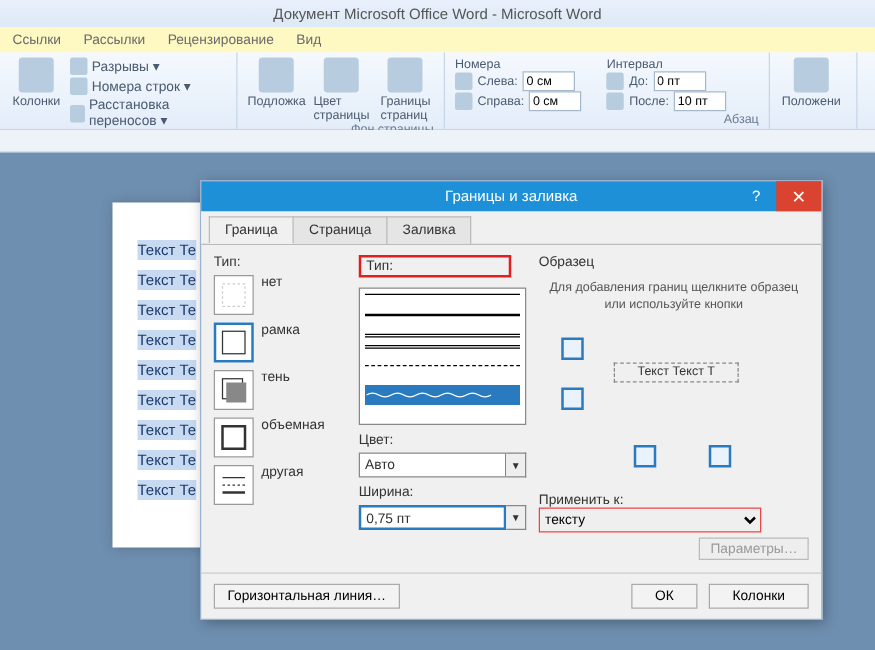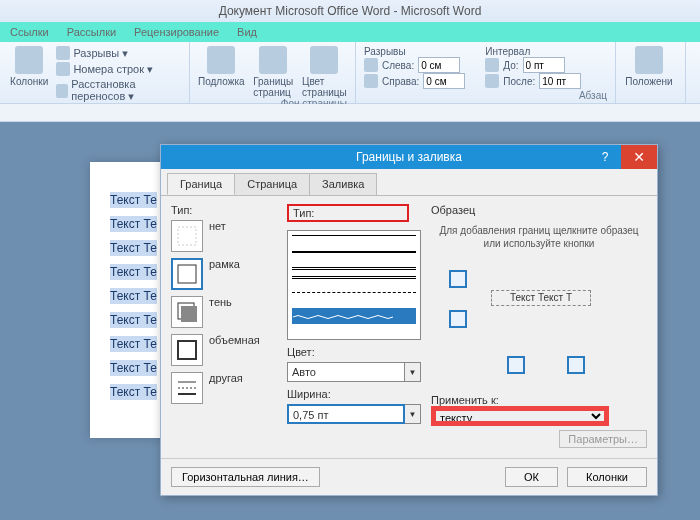--- a/index.html
+++ b/index.html
@@ -1,18 +1,18 @@
 <!DOCTYPE html>
 <html><head>
 <meta charset="utf-8">
 <style>
   * { box-sizing: border-box; margin: 0; padding: 0; }
   body { font-family: "Segoe UI", Tahoma, sans-serif; font-size: 11px; color: #333; background: #fff; width: 700px; height: 520px; overflow: hidden; position: relative; }
   .titlebar { background: linear-gradient(to bottom, #e8f0fb, #dde9f7); height: 22px; line-height: 22px; text-align: center; font-size: 12px; color: #555; }
-  .tabs { background: #5eead4; height: 20px; display: flex; gap: 18px; padding-left: 10px; align-items: center; color: #6a6a6a; font-size: 11px; }
+  .tabs { background: #fef9c3; height: 20px; display: flex; gap: 18px; padding-left: 10px; align-items: center; color: #6a6a6a; font-size: 11px; }
   .tabs span { cursor: default; }
   .ribbon { background: linear-gradient(to bottom,#f5f9fe,#e3edf9); height: 62px; display: flex; border-bottom: 1px solid #c6d6ea; }
   .group { border-right: 1px solid #c6d6ea; padding: 4px 8px 2px 8px; display: flex; flex-direction: column; justify-content: space-between; }
   .group-body { display: flex; gap: 6px; align-items: flex-start; flex: 1; }
   .group-label { text-align: right; font-size: 10px; color: #6a7a90; }
   .btn-col { display: flex; flex-direction: column; gap: 2px; font-size: 11px; color: #4a5a70; }
   .btn-col > div { display: flex; align-items: center; gap: 3px; }
   .mini-icon { width: 14px; height: 14px; background: #b8ccdf; display: inline-block; border-radius: 2px; }
   .big-btn { display: flex; flex-direction: column; align-items: center; gap: 2px; font-size: 10px; color: #4a5a70; width: 50px; }
   .big-icon { width: 28px; height: 28px; background: #b8ccdf; border-radius: 3px; }
@@ -44,21 +44,21 @@
   .combobox { display: flex; margin-top: 2px; }
   .combobox .cb { flex: 1; border: 1px solid #888; background: #fff; height: 20px; line-height: 18px; padding: 0 4px; font-size: 11px; }
   .combobox.sel .cb { border: 2px solid #2a7ac0; }
   .combobox .cba { border: 1px solid #888; border-left: none; width: 16px; display: flex; align-items: center; justify-content: center; font-size: 8px; background: #eee; }
   .col-prev { flex: 1; }
   .prev-text { text-align: center; font-size: 10px; color: #555; margin: 8px 4px 10px 4px; line-height: 1.3; }
   .prev-box { position: relative; height: 130px; }
   .prev-sample { position: absolute; left: 60px; top: 30px; width: 100px; height: 16px; border: 1px dashed #888; text-align: center; font-size: 10px; line-height: 14px; }
   .edge-btn { position: absolute; width: 18px; height: 18px; border: 2px solid #2a7ac0; background: #eaf2fb; }
   .apply-row { margin-top: 4px; }
-  .apply-row select { width: 178px; height: 20px; font-size: 11px; border: 5px solid #ef4444; }
+  .apply-row select { width: 178px; height: 20px; font-size: 11px; border: 1px solid #ef4444; }
   .param-btn { float: right; margin-top: 4px; padding: 2px 8px; border: 1px solid #bbb; background: #eee; color: #999; font-size: 11px; }
   .dlg-footer { display: flex; justify-content: space-between; padding: 8px 10px; border-top: 1px solid #ccc; align-items: center; }
   .hz-btn { padding: 3px 10px; border: 1px solid #aaa; background: #f3f3f3; font-size: 11px; }
   .foot-right button { padding: 3px 18px; border: 1px solid #aaa; background: #f3f3f3; font-size: 11px; margin-left: 6px; }
 </style>
 </head>
 <body>
 
 <div class="titlebar">Документ Microsoft Office Word - Microsoft Word</div>
 
@@ -94,35 +94,35 @@
     <div class="group-label">метры страницы</div>
   </div>
   <div class="group" style="width:166px">
     <div class="group-body" style="justify-content:center">
       <div class="big-btn">
           <div class="big-icon"></div>
           <span>Подложка</span>
         </div>
       <div class="big-btn">
           <div class="big-icon"></div>
+          <span style="white-space:pre-line">Цвет
+страницы</span>
+        </div>
+      <div class="big-btn">
+          <div class="big-icon"></div>
           <span style="white-space:pre-line">Границы
 страниц</span>
-        </div>
-      <div class="big-btn">
-          <div class="big-icon"></div>
-          <span style="white-space:pre-line">Цвет
-страницы</span>
         </div>
     </div>
     <div class="group-label">Фон страницы</div>
   </div>
   <div class="group" style="width:260px">
     <div class="group-body" style="gap:20px">
       <div>
-        <div style="font-size:10px;color:#4a5a70">Разрывы</div>
+        <div style="font-size:10px;color:#4a5a70">Номера</div>
         <div class="spin">
             <span class="mini-icon"></span>
             <span>Слева:</span>
             <input value="0 см" style="">
           </div>
         <div class="spin">
             <span class="mini-icon"></span>
             <span>Справа:</span>
             <input value="0 см" style="">
           </div>

